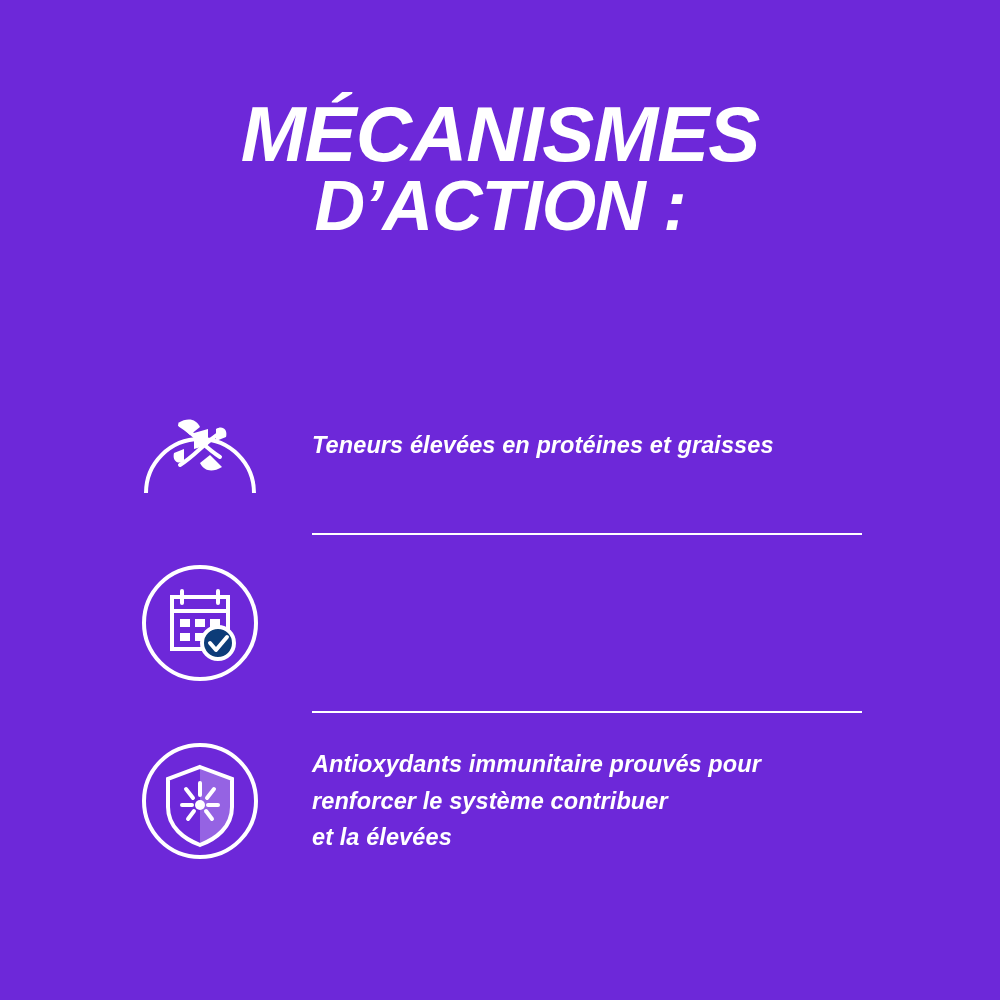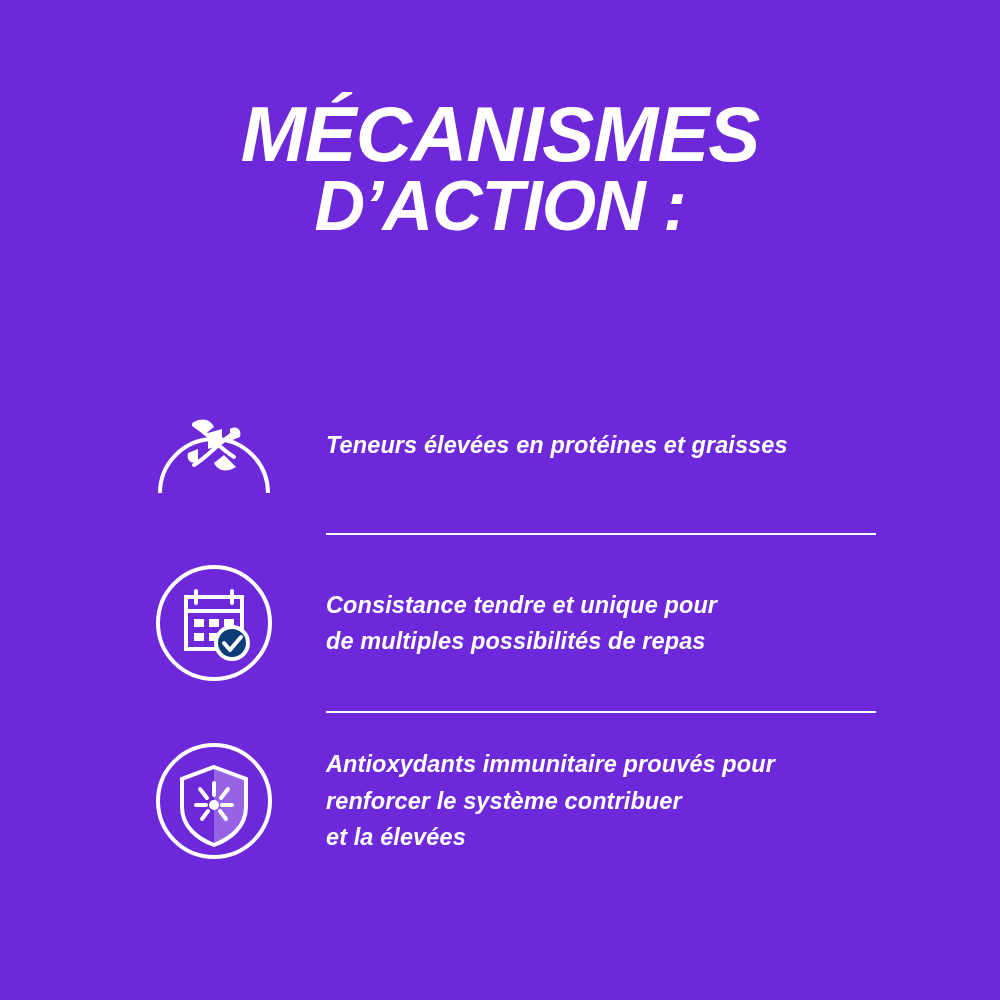--- a/index.html
+++ b/index.html
@@ -36,21 +36,21 @@
   }
   .headline .line1 {
     font-size: 78px;
   }
   .headline .line2 {
     font-size: 70px;
   }
   .features {
     position: absolute;
     top: 385px;
-    left: 144px;
+    left: 130px;
     width: 745px;
   }
   .feature {
     display: flex;
     align-items: center;
     min-height: 120px;
   }
   .feature-icon {
     flex: 0 0 140px;
     display: flex;
@@ -124,24 +124,20 @@
           <line x1="84" y1="28" x2="84" y2="40" stroke="#ffffff" stroke-width="4" stroke-linecap="round"></line>
           <rect x="46" y="56" width="10" height="8" fill="#ffffff"></rect>
           <rect x="61" y="56" width="10" height="8" fill="#ffffff"></rect>
           <rect x="76" y="56" width="10" height="8" fill="#ffffff"></rect>
           <rect x="46" y="70" width="10" height="8" fill="#ffffff"></rect>
           <rect x="61" y="70" width="10" height="8" fill="#ffffff"></rect>
           <circle cx="84" cy="80" r="16" fill="#0d3c78" stroke="#ffffff" stroke-width="4"></circle>
           <path d="M76 80 L82 87 L93 74" fill="none" stroke="#ffffff" stroke-width="4" stroke-linecap="round" stroke-linejoin="round"></path>
         </svg>
       </div>
-      <div class="feature-text">
-        <span class="tline">Consistance tendre et unique pour</span>
-        <span class="tline">de multiples possibilités de repas</span>
-      </div>
     </div>
 
     <div class="spacer-top"></div>
     <div class="divider"></div>
     <div class="spacer-bottom"></div>
 
     <div class="feature">
       <div class="feature-icon">
         <svg width="132" height="120" viewBox="0 0 132 120">
           <circle cx="66" cy="60" r="56" fill="none" stroke="#ffffff" stroke-width="4"></circle>

